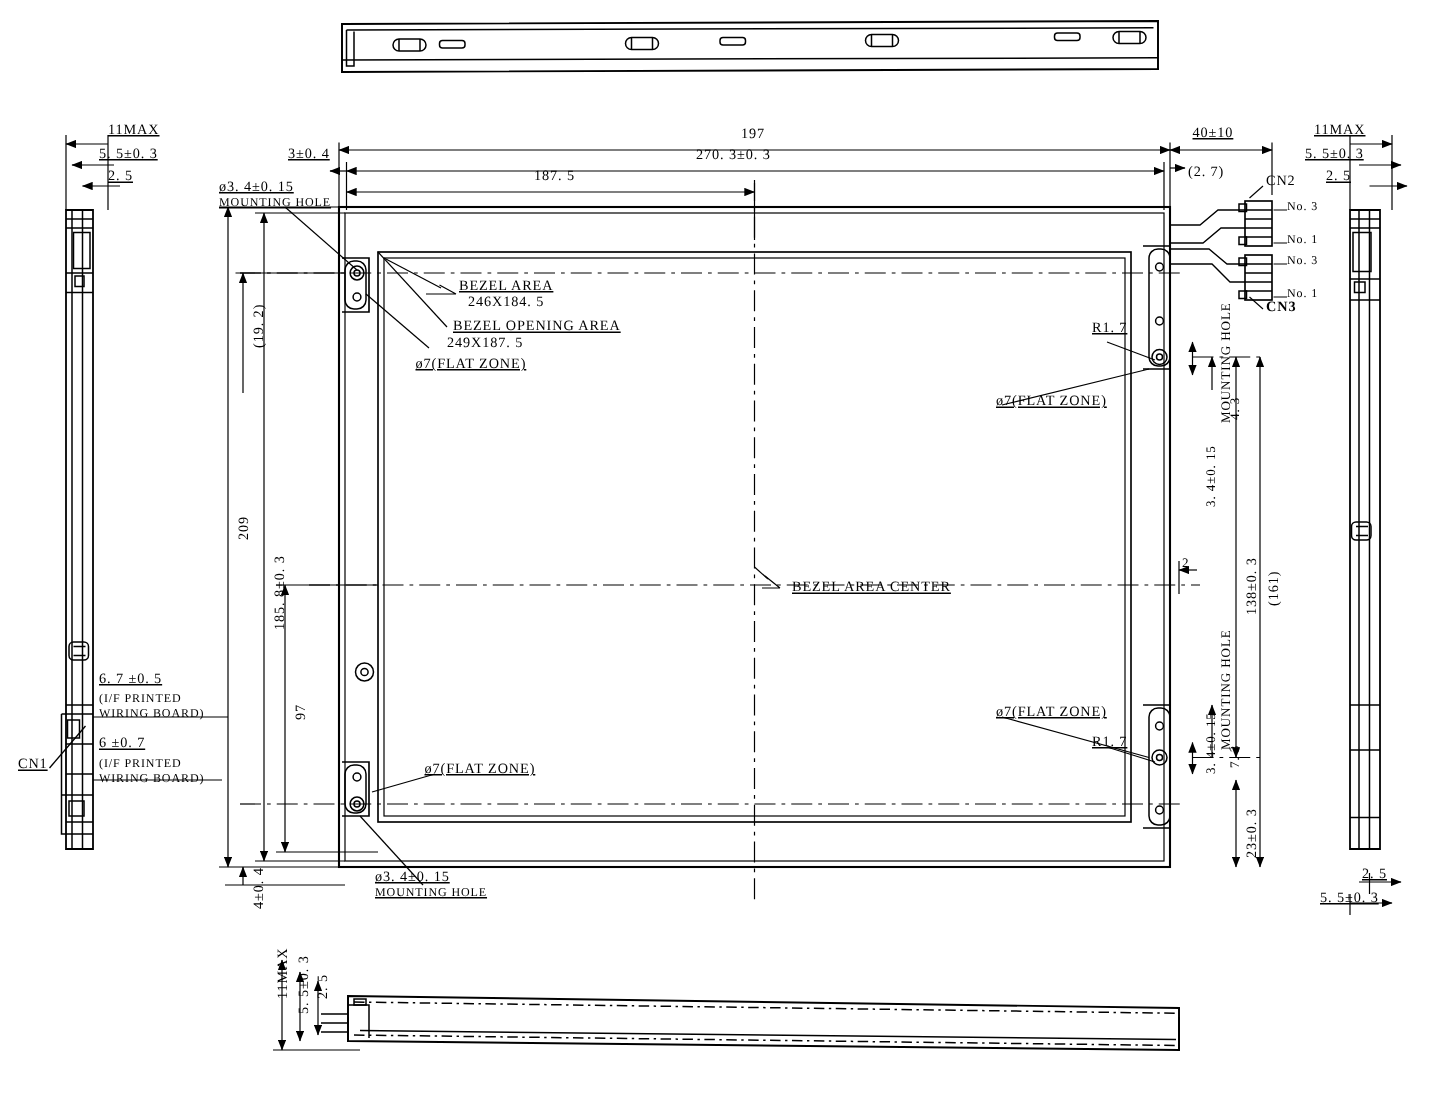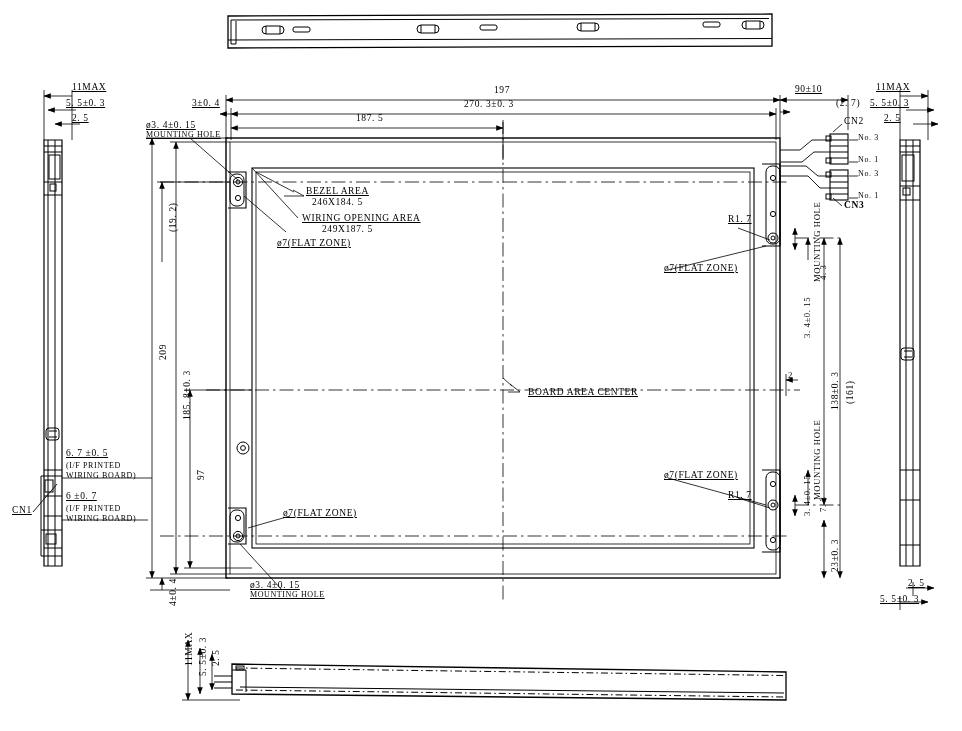--- a/index.html
+++ b/index.html
@@ -269,45 +269,45 @@
     <path d="M282,590 L240,544"></path>
     <path d="M190,138 L238,180"></path>
   </g>
   </g>
 </svg>
 
 <div class="lbl" style="left:494px;top:85px;">197</div>
 <div class="lbl" style="left:464px;top:99px;">270. 3±0. 3</div>
 <div class="lbl" style="left:356px;top:113px;">187. 5</div>
 <div class="lbl u" style="left:192px;top:98px;">3±0. 4</div>
-<div class="lbl u" style="left:795px;top:84px;">90±10</div>
-<div class="lbl" style="left:792px;top:98px;margin-left:44px;">(2. 7)</div>
+<div class="lbl u" style="left:795px;top:84px;">40±10</div>
+<div class="lbl" style="left:792px;top:110px;">(2. 7)</div>
 
 <div class="lbl rot90" style="left:168px;top:232px;">(19. 2)</div>
 <div class="lbl rot90" style="left:158px;top:360px;">209</div>
 <div class="lbl rot90" style="left:182px;top:420px;">185. 8±0. 3</div>
 <div class="lbl rot90" style="left:196px;top:480px;">97</div>
 <div class="lbl rot90" style="left:168px;top:606px;">4±0. 4</div>
 
 <div class="lbl rot90 sm" style="left:818px;top:280px;">4. 3</div>
 <div class="lbl rot90 sm" style="left:802px;top:338px;">3. 4±0. 15</div>
 <div class="lbl rot90 sm" style="left:812px;top:282px;">MOUNTING HOLE</div>
 <div class="lbl rot90" style="left:830px;top:410px;">138±0. 3</div>
 <div class="lbl rot90" style="left:845px;top:404px;">(161)</div>
 <div class="lbl rot90 sm" style="left:818px;top:512px;">7. 3</div>
 <div class="lbl rot90 sm" style="left:802px;top:516px;">3. 4±0. 15</div>
 <div class="lbl rot90 sm" style="left:812px;top:500px;">MOUNTING HOLE</div>
 <div class="lbl rot90" style="left:830px;top:572px;">23±0. 3</div>
 <div class="lbl sm" style="left:788px;top:370px;">2</div>
 
 <div class="lbl u" style="left:306px;top:186px;">BEZEL AREA</div>
 <div class="lbl" style="left:312px;top:197px;">246X184. 5</div>
-<div class="lbl u" style="left:302px;top:213px;">WIRING OPENING AREA</div>
-<div class="lbl" style="left:322px;top:224px;">249X187. 5</div>
-<div class="lbl u" style="left:528px;top:387px;">BOARD AREA CENTER</div>
+<div class="lbl u" style="left:302px;top:213px;">BEZEL OPENING AREA</div>
+<div class="lbl" style="left:298px;top:224px;">249X187. 5</div>
+<div class="lbl u" style="left:528px;top:387px;">BEZEL AREA CENTER</div>
 
 <div class="lbl u" style="left:277px;top:238px;">ø7(FLAT ZONE)</div>
 <div class="lbl u" style="left:664px;top:263px;">ø7(FLAT ZONE)</div>
 <div class="lbl u" style="left:664px;top:470px;">ø7(FLAT ZONE)</div>
 <div class="lbl u" style="left:283px;top:508px;">ø7(FLAT ZONE)</div>
 
 <div class="lbl u" style="left:728px;top:214px;">R1. 7</div>
 <div class="lbl u" style="left:728px;top:490px;">R1. 7</div>
 
 <div class="lbl u" style="left:146px;top:120px;">ø3. 4±0. 15</div>

